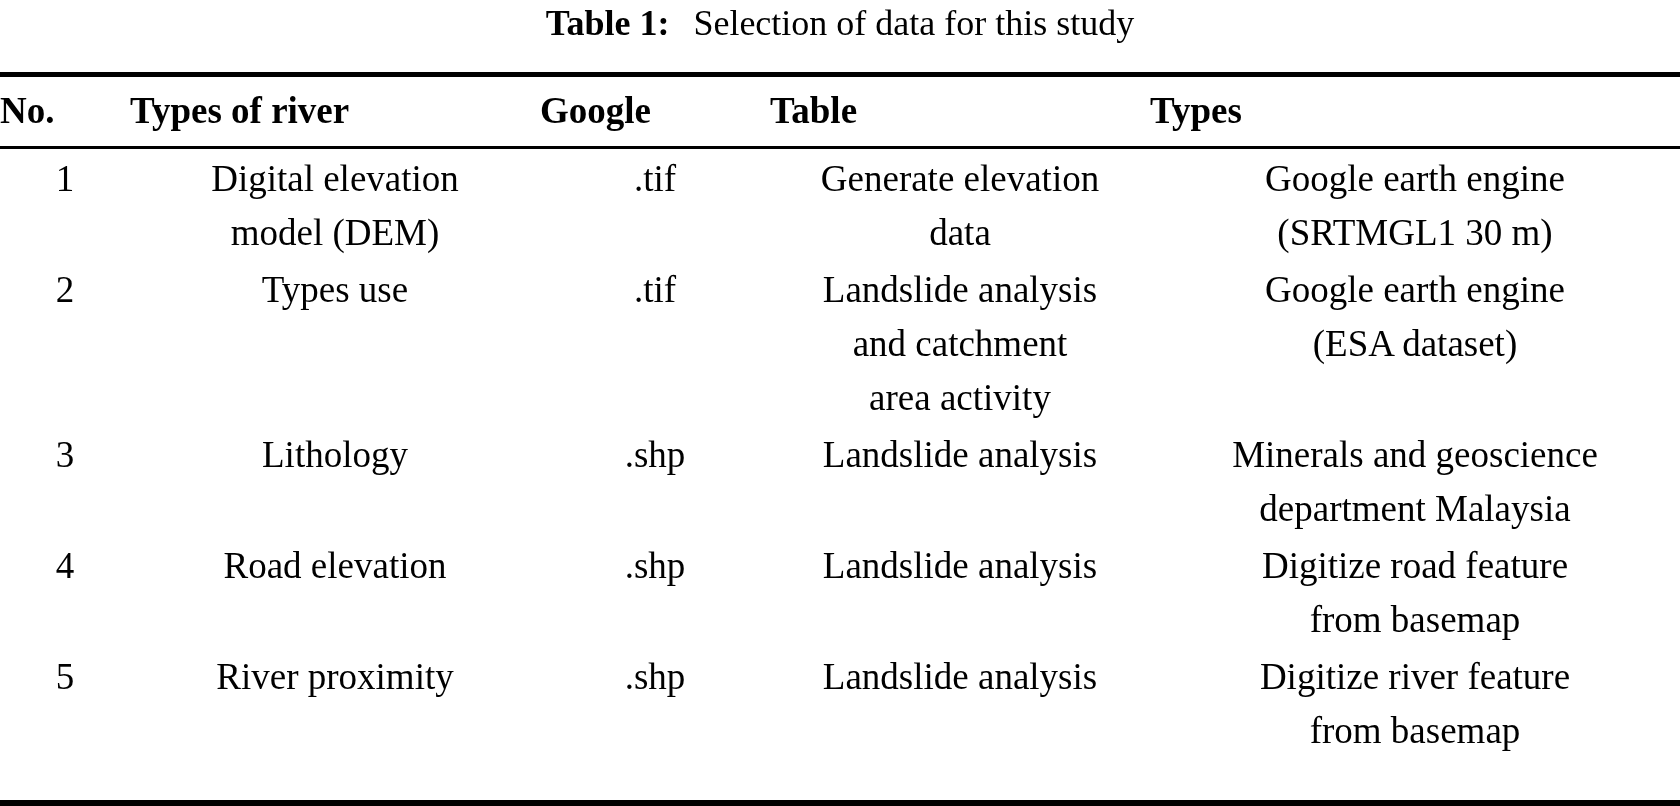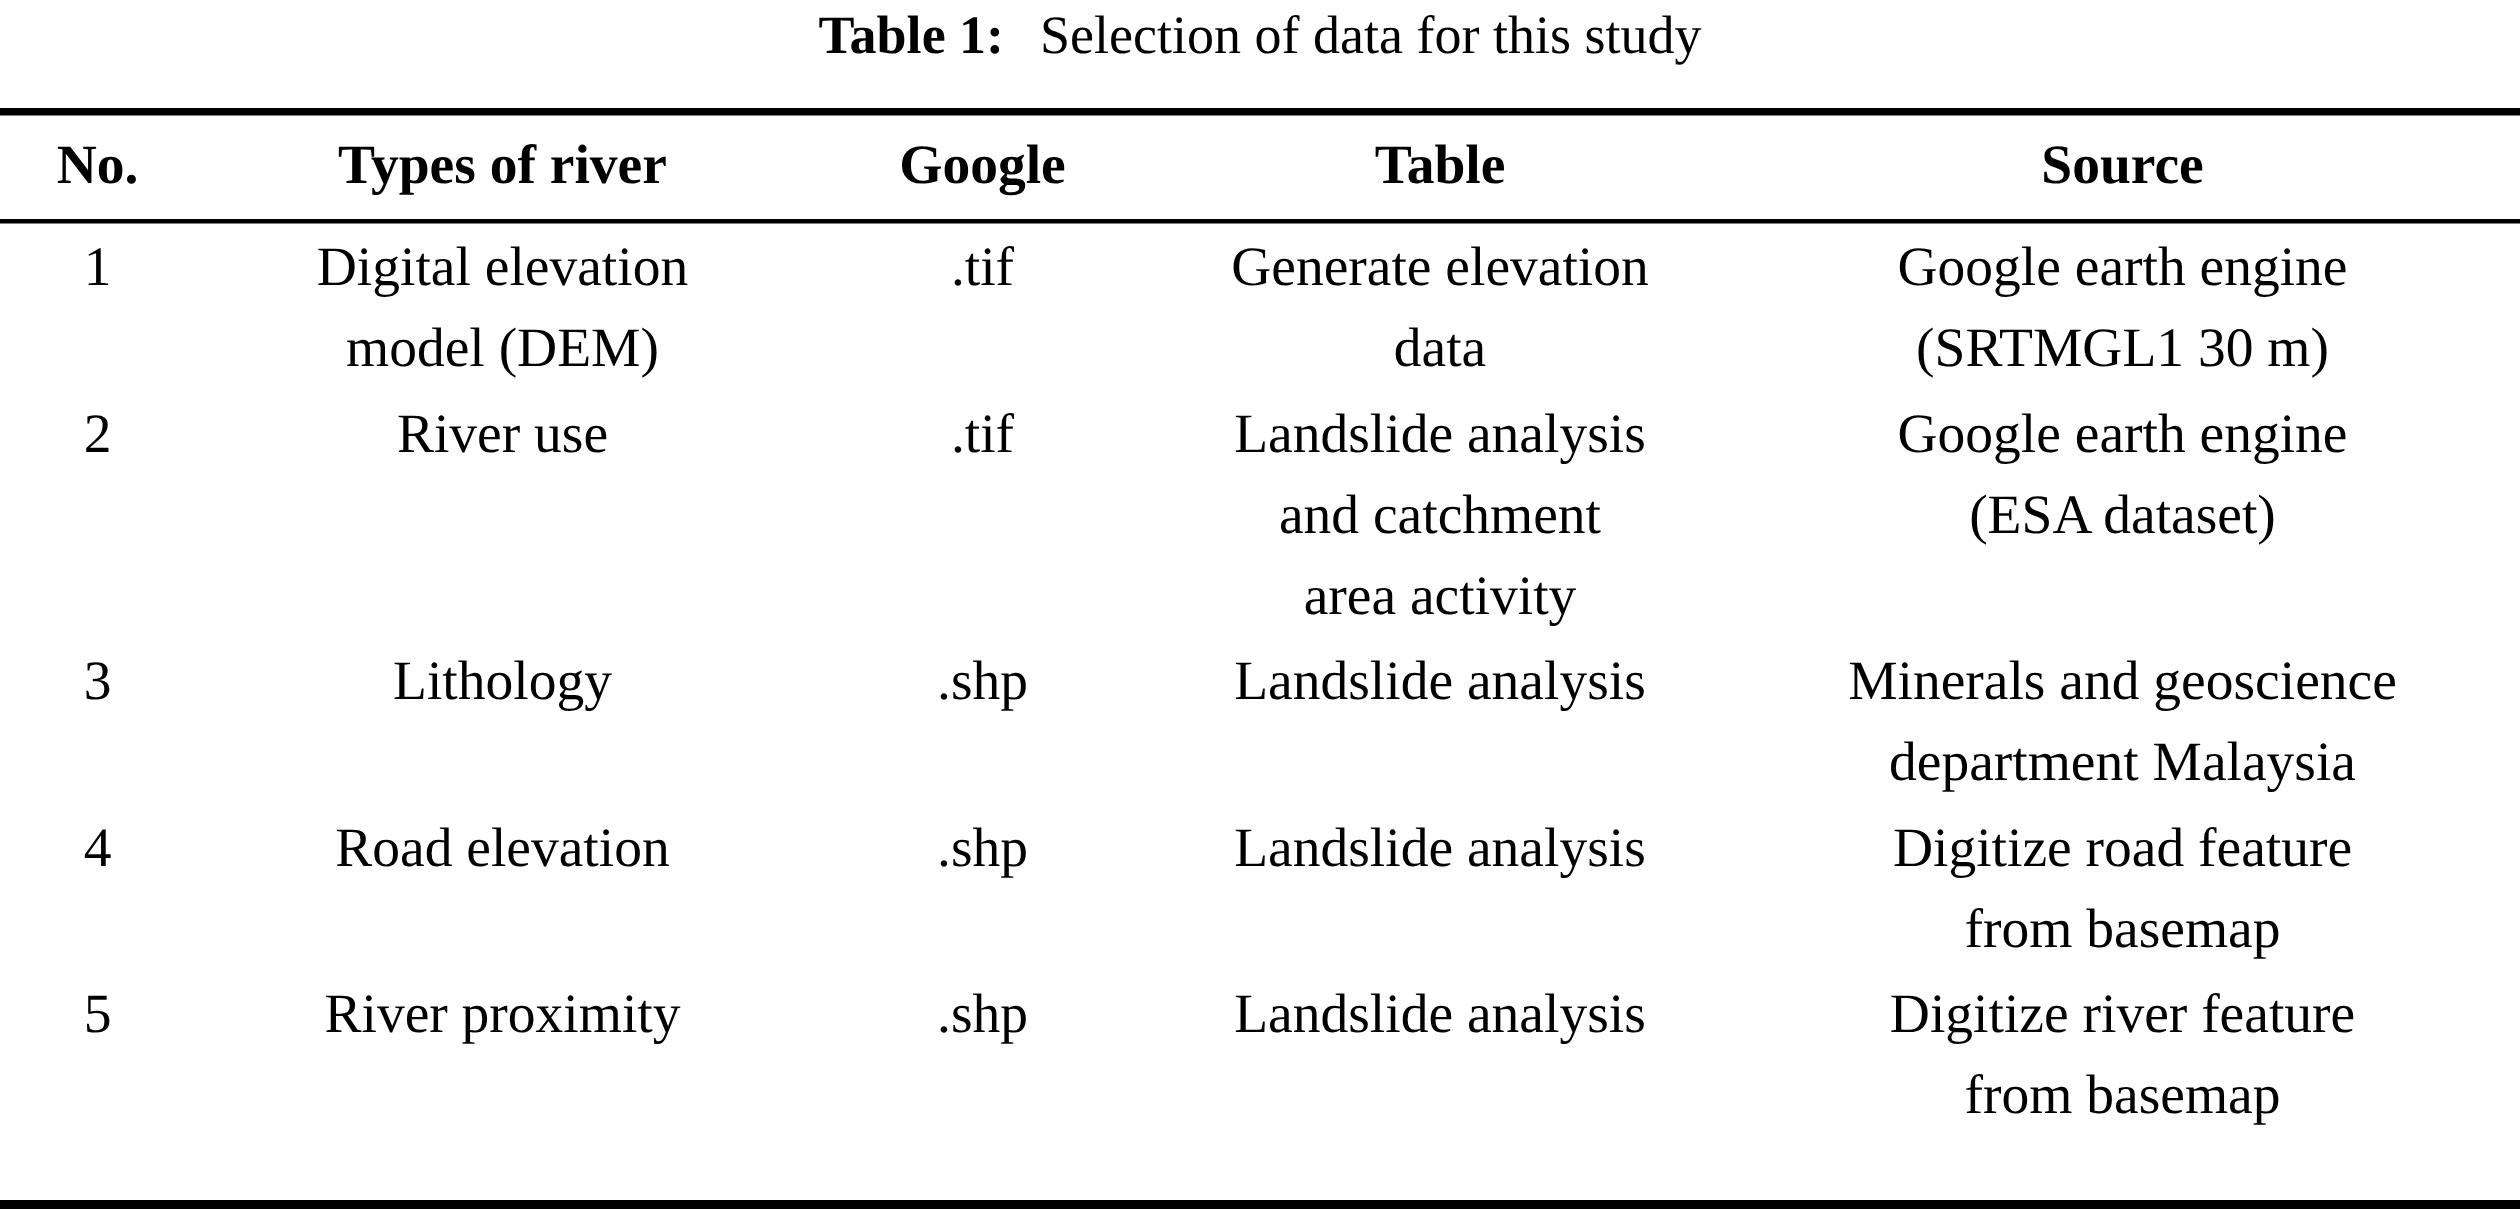--- a/index.html
+++ b/index.html
@@ -35,21 +35,21 @@
     width: 1680px;
     table-layout: fixed;
     border-collapse: collapse;
     border-top: 5px solid #000000;
     border-bottom: 6px solid #000000;
   }
   table.data-table thead th {
     font-weight: bold;
     font-size: 37px;
     line-height: 42px;
-    text-align: center;
+    text-align: left;
     vertical-align: middle;
     padding: 13px 0 14px 0;
     border-bottom: 3px solid #000000;
   }
   table.data-table tbody td {
     font-size: 37px;
     line-height: 54px;
     text-align: center;
     vertical-align: top;
     padding: 3px 8px 0 8px;
@@ -76,37 +76,37 @@
       <col style="width:230px">
       <col style="width:380px">
       <col style="width:530px">
     </colgroup>
     <thead>
       <tr>
         <th>No.</th>
         <th>Types of river</th>
         <th>Google</th>
         <th>Table</th>
-        <th>Source</th>
+        <th>Types</th>
       </tr>
     </thead>
     <tbody>
       <tr>
         <td>1</td>
         <td>Digital elevation
 model (DEM)</td>
         <td>.tif</td>
         <td>Generate elevation
 data</td>
         <td>Google earth engine
 (SRTMGL1 30 m)</td>
       </tr>
       <tr>
         <td>2</td>
-        <td>River use</td>
+        <td>Types use</td>
         <td>.tif</td>
         <td>Landslide analysis
 and catchment
 area activity</td>
         <td>Google earth engine
 (ESA dataset)</td>
       </tr>
       <tr>
         <td>3</td>
         <td>Lithology</td>

